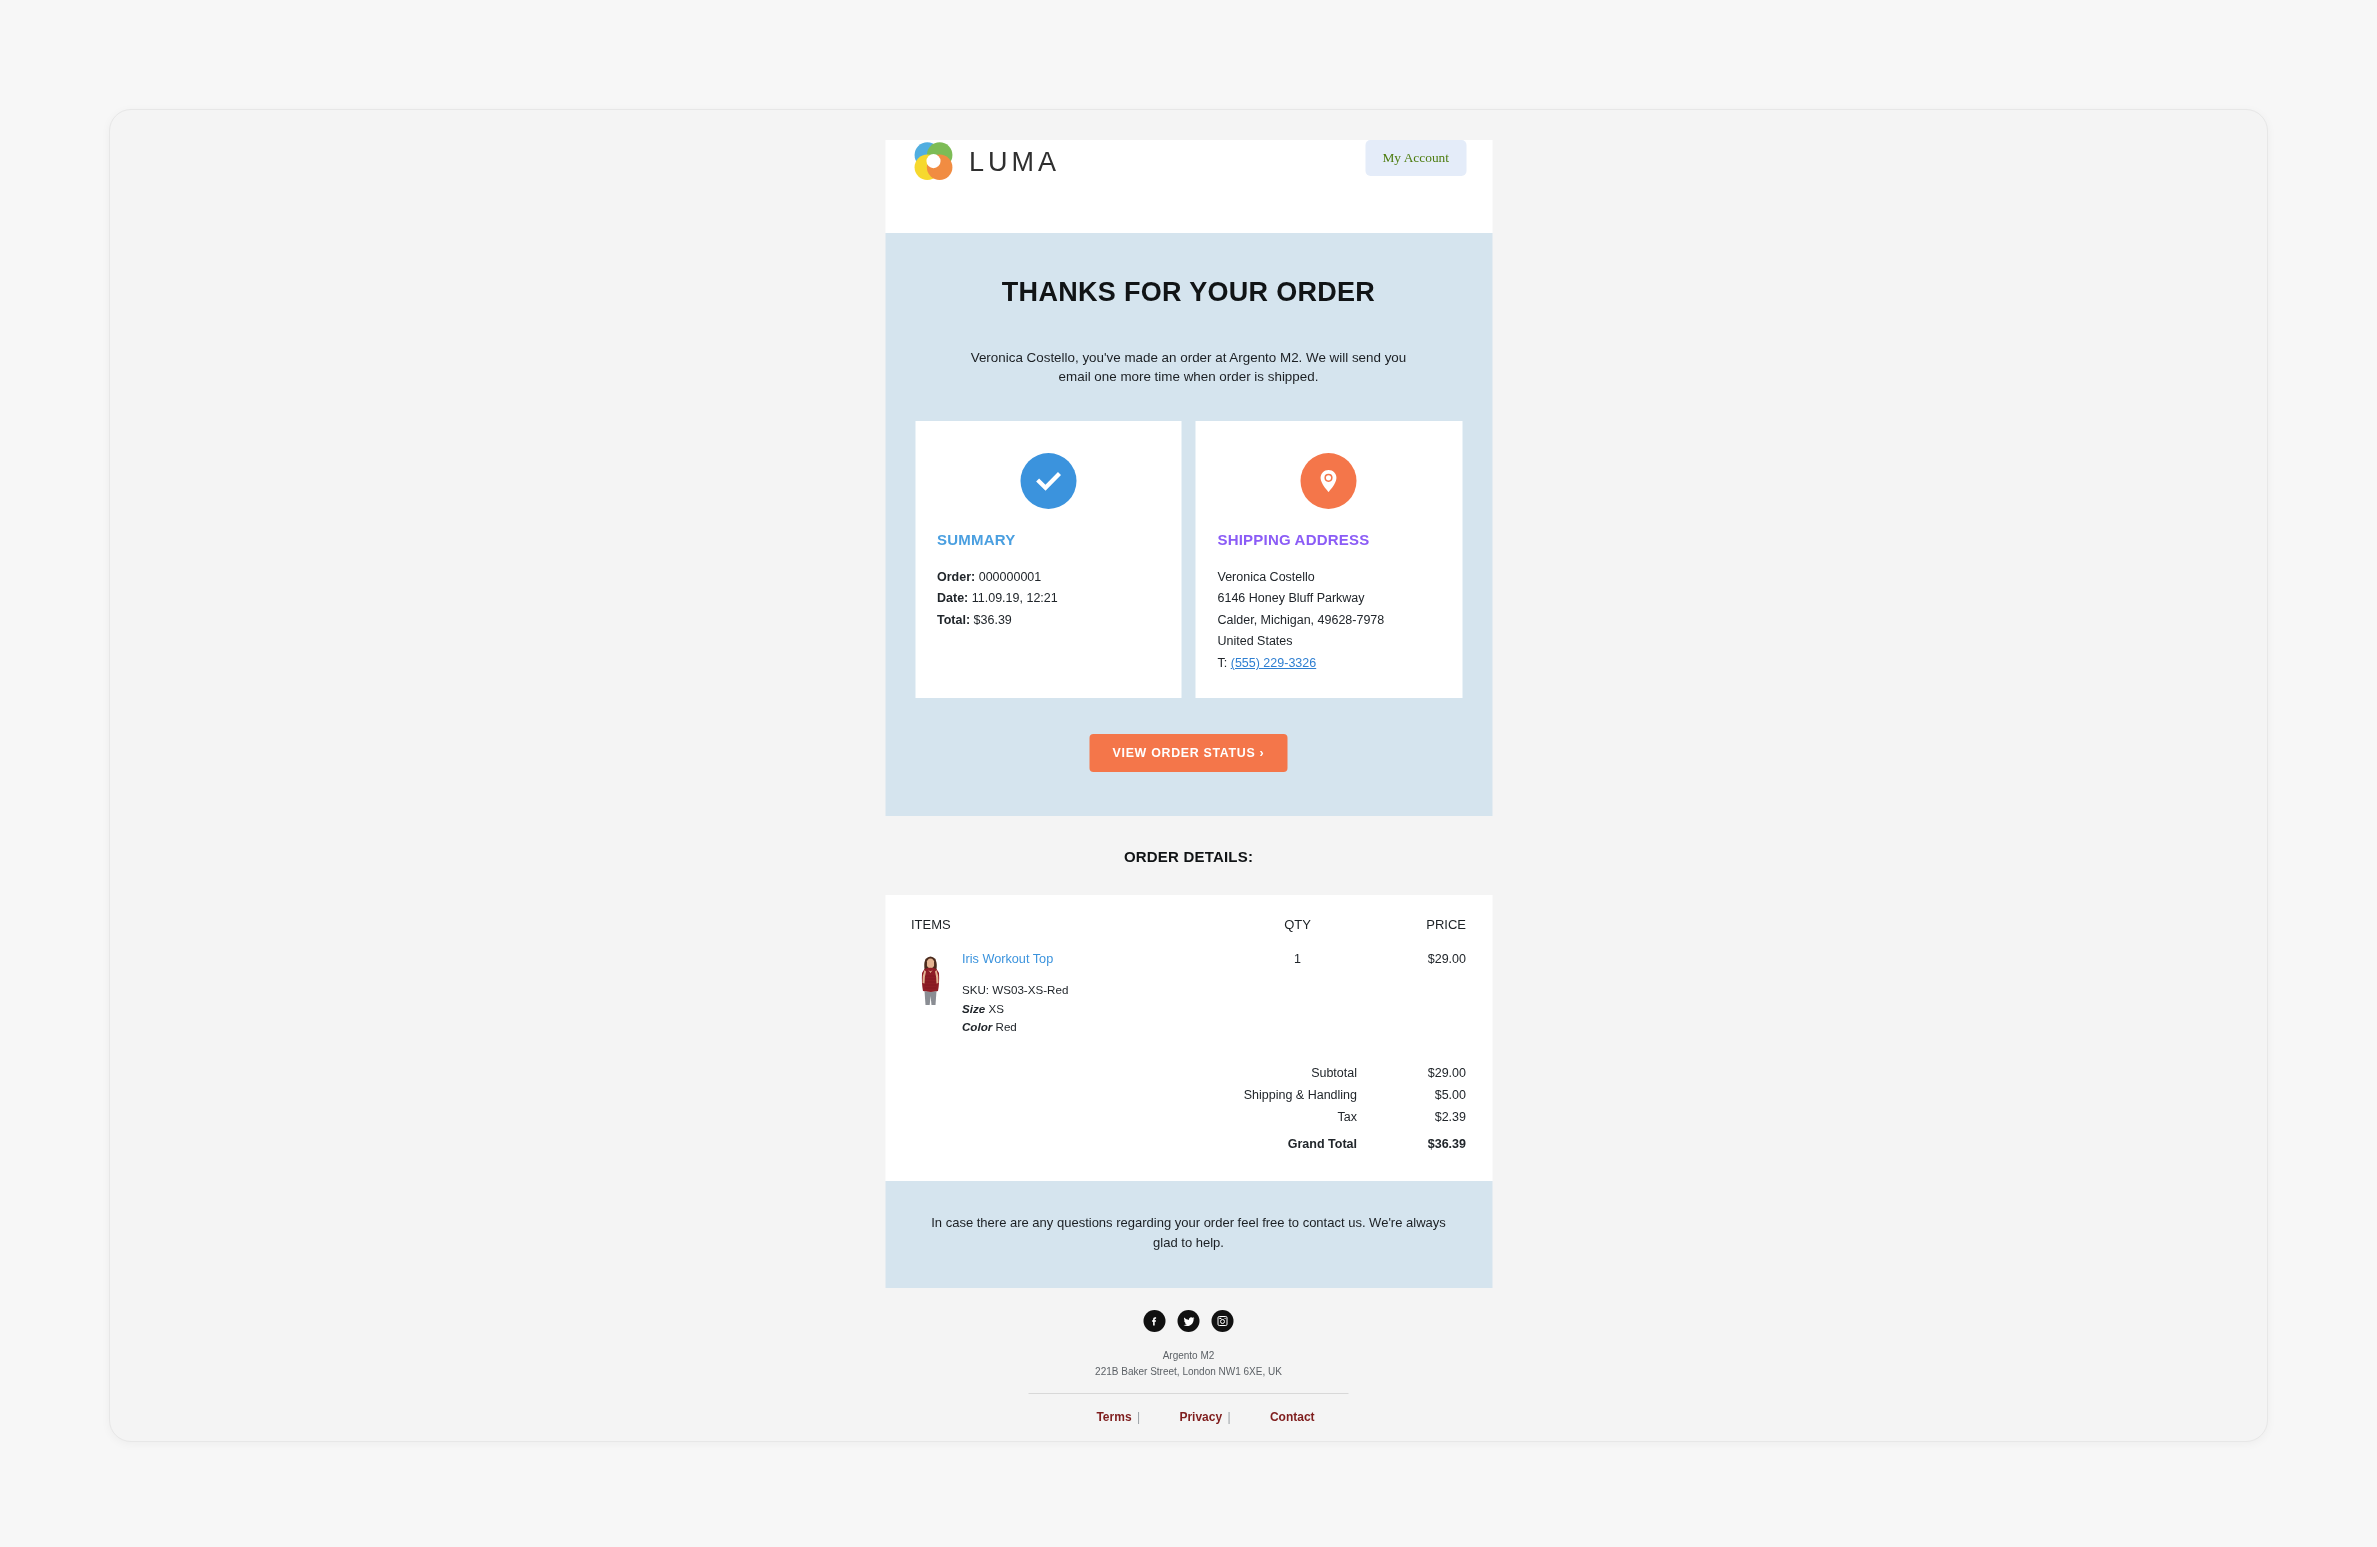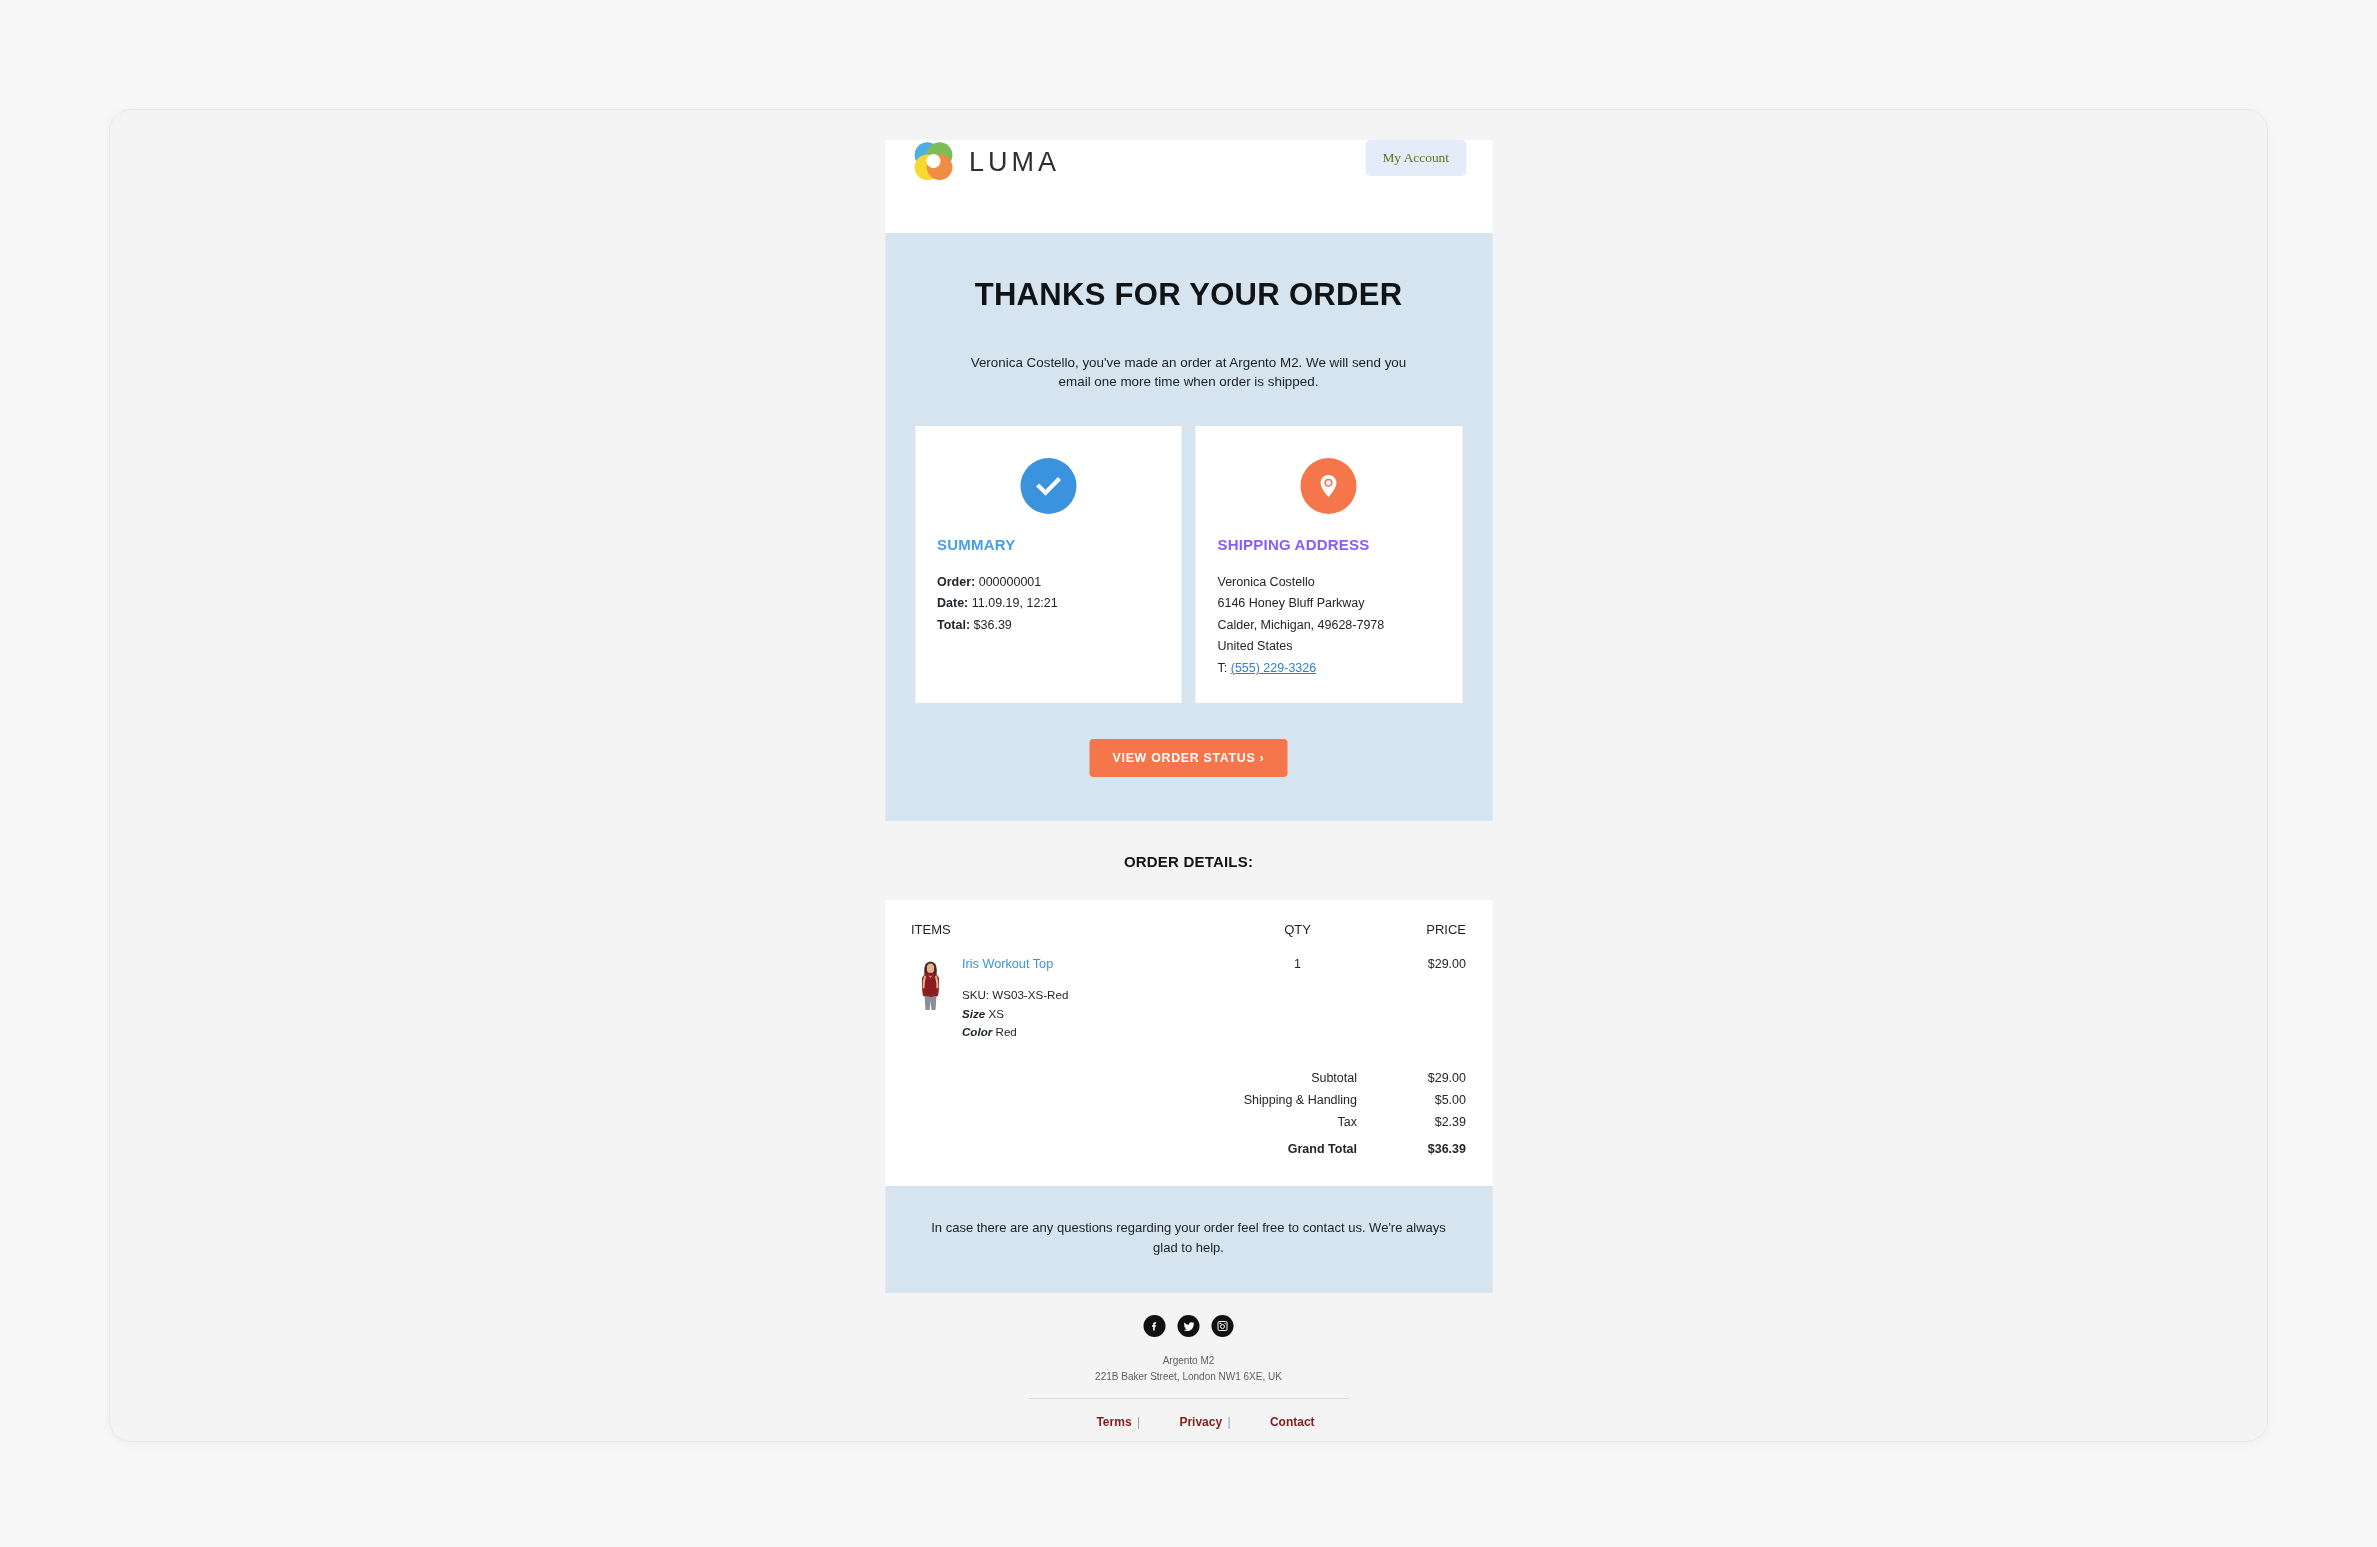--- a/index.html
+++ b/index.html
@@ -64,21 +64,21 @@
     cursor: pointer;
   }
 
   
   .hero {
     background: #d5e4ee;
     padding: 44px 30px 44px;
     text-align: center;
   }
   .hero-title {
-    font-size: 31px;
+    font-size: 27px;
     font-weight: bold;
     color: #111416;
     letter-spacing: 0.3px;
     margin-bottom: 40px;
   }
   .hero-sub {
     font-size: 13.4px;
     line-height: 1.45;
     color: #1b1f23;
     max-width: 453px;

